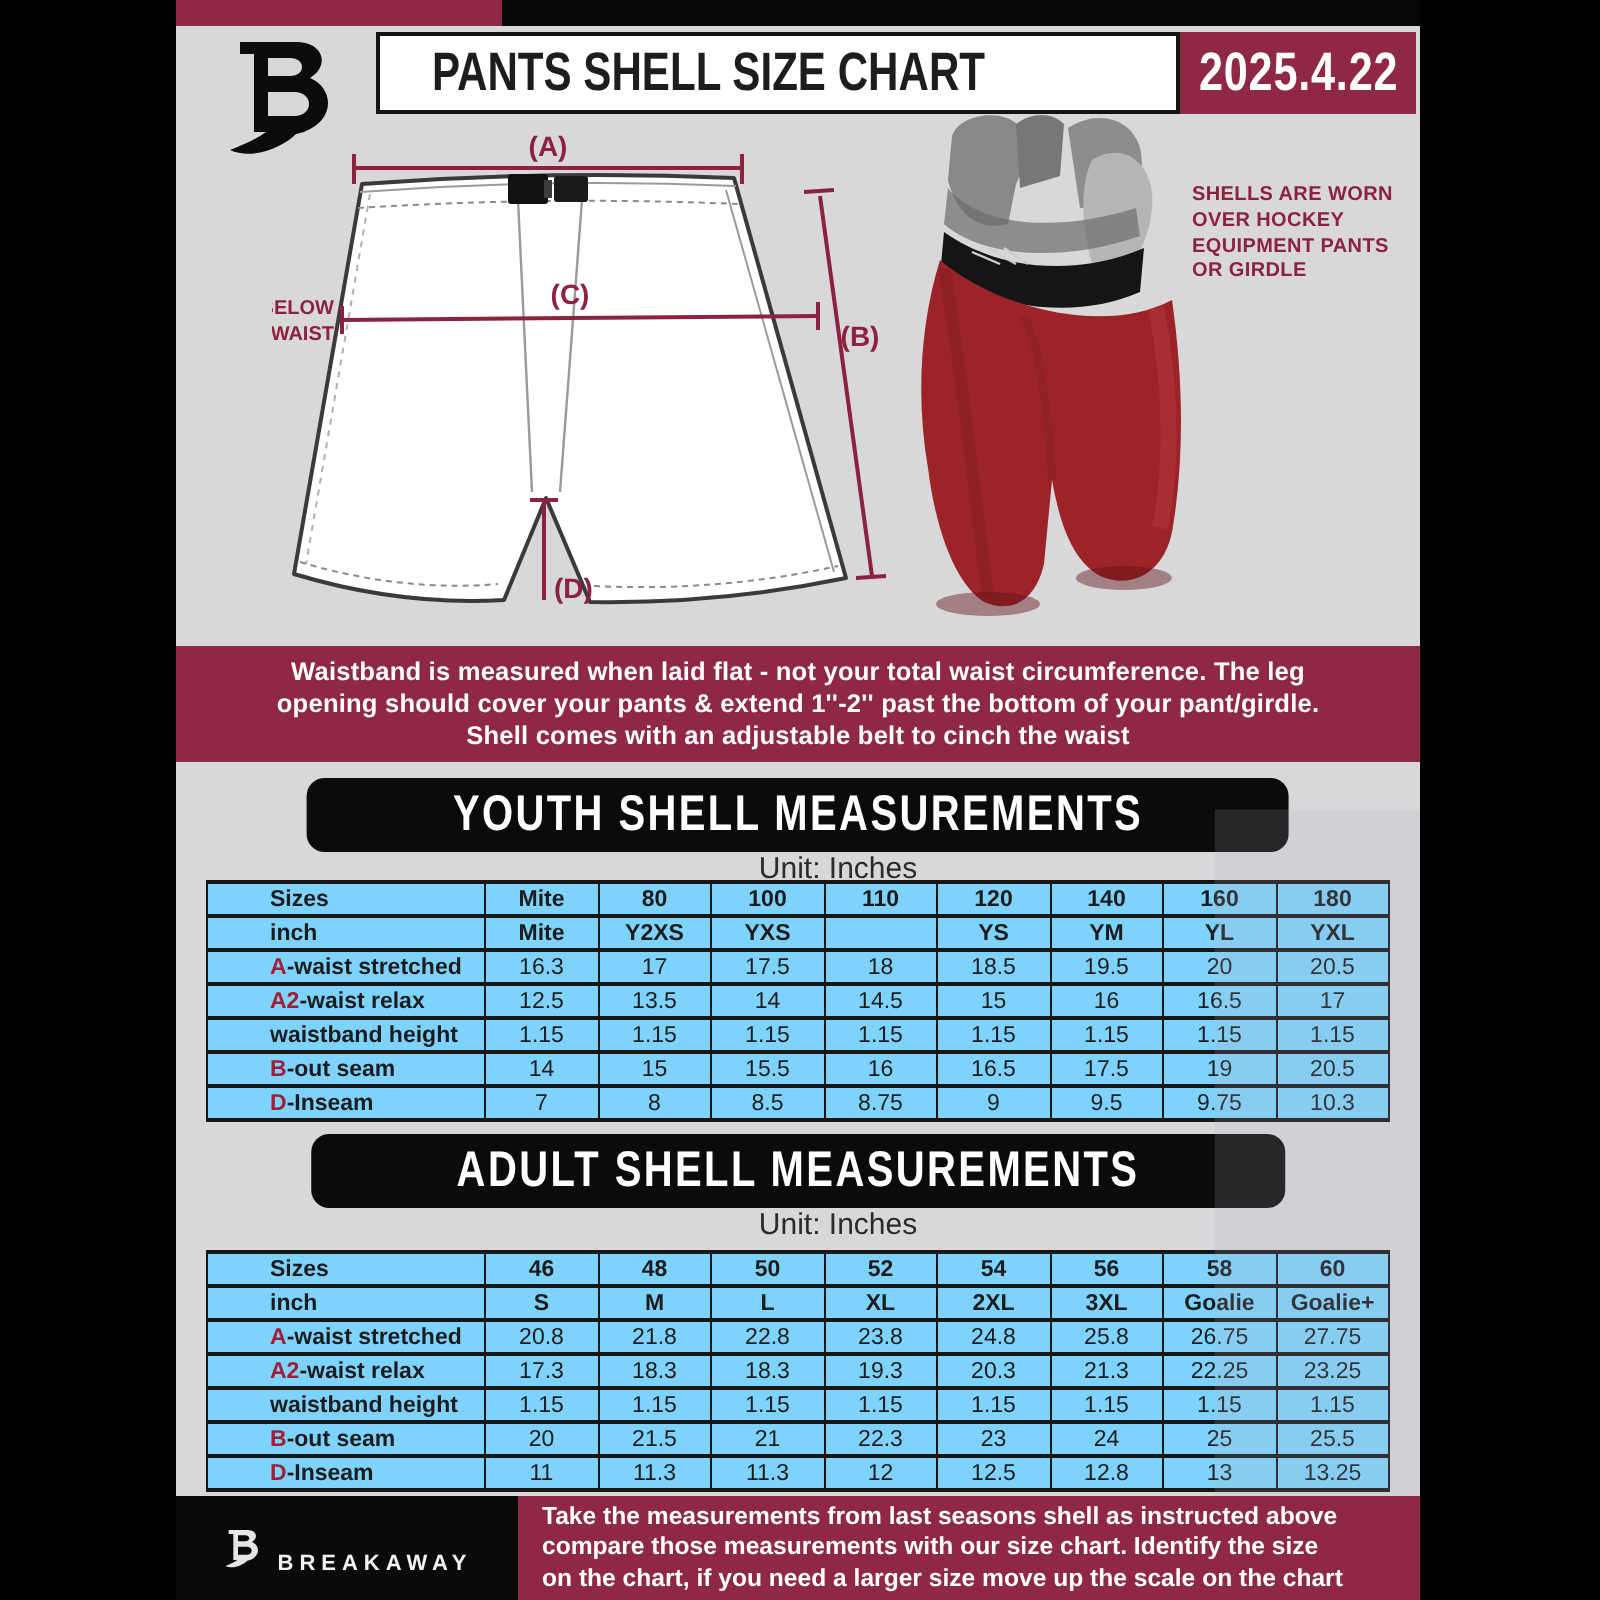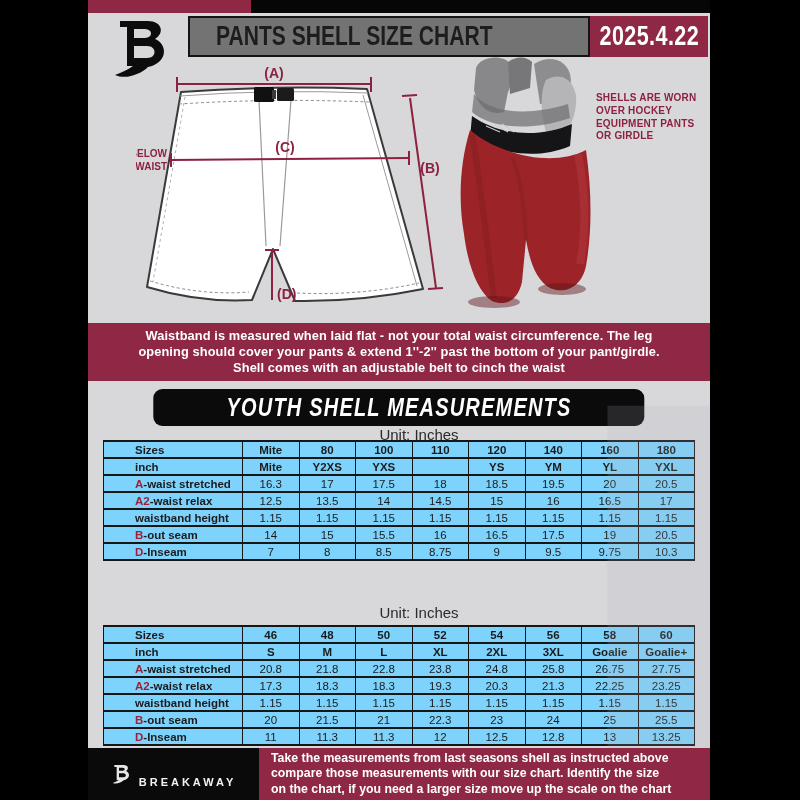--- a/index.html
+++ b/index.html
@@ -5,37 +5,37 @@
   html,body{margin:0;padding:0;background:#000;}
   .page{position:relative;width:800px;height:800px;background:#000;font-family:"Liberation Sans",sans-serif;overflow:hidden;}
   .content{position:absolute;left:88px;top:0;width:622px;height:800px;background:#d8d8da;overflow:hidden;}
 
   
   .topbar-maroon{position:absolute;top:0;left:0;width:163px;height:13px;background:#8e2845;}
   .topbar-dark{position:absolute;top:0;left:163px;right:0;height:13px;background:#060606;}
 
   
   .logo{position:absolute;left:22px;top:16px;width:60px;height:64px;}
-  .title-box{position:absolute;left:100px;top:16px;width:402px;height:41px;background:#737373;border:2px solid #141414;box-sizing:border-box;display:flex;align-items:center;}
+  .title-box{position:absolute;left:100px;top:16px;width:402px;height:41px;background:#ffffff;border:2px solid #141414;box-sizing:border-box;display:flex;align-items:center;}
   .title-text{font-size:27px;font-weight:bold;color:#1d1d1f;transform:scaleX(.78);transform-origin:left center;margin-left:26px;white-space:nowrap;}
   .date-box{position:absolute;left:502px;top:16px;width:118px;height:41px;background:#8e2845;display:flex;align-items:center;justify-content:center;}
   .date-text{color:#fff;font-size:27px;font-weight:bold;transform:scaleX(.8);white-space:nowrap;letter-spacing:.5px;}
 
   
   .shorts-svg{position:absolute;left:48px;top:58px;}
   .pants-svg{position:absolute;left:372px;top:54px;}
   .photo-note{position:absolute;left:508px;top:92px;width:120px;}
   .photo-note .line{color:#8c2140;font-size:10px;font-weight:bold;line-height:12.8px;letter-spacing:.2px;}
 
   
   .info-banner{position:absolute;left:0;top:323px;width:622px;height:58px;background:#8e2845;display:flex;flex-direction:column;justify-content:center;align-items:center;}
   .info-banner .line{color:#fff;font-size:12.8px;font-weight:bold;line-height:16.3px;white-space:nowrap;letter-spacing:.1px;}
 
   
-  .sec-heading{position:absolute;left:50%;transform:translateX(-50%);background:#0b0b0b;border-radius:9px;height:37px;display:flex;align-items:center;justify-content:center;padding:0 30px;z-index:2;font-style:italic;}
+  .sec-heading{position:absolute;left:50%;transform:translateX(-50%);background:#0b0b0b;border-radius:9px;height:37px;display:flex;align-items:center;justify-content:center;padding:0 30px;z-index:2;}
   .sec-heading .txt{color:#fff;font-size:25px;font-weight:bold;letter-spacing:1.5px;transform:scaleX(.8);white-space:nowrap;}
   .sec-heading.youth{top:389px;}
   .sec-heading.adult{top:567px;}
   .unit{position:absolute;left:0;width:100%;text-align:center;font-size:15px;color:#2b2b2d;z-index:2;padding-left:20px;}
   .unit.youth{top:426px;}
   .unit.adult{top:604px;}
 
   
   .table{position:absolute;left:15px;width:592px;background:#7dd3fc;border-left:1.4px solid #161616;border-right:1.4px solid #161616;box-sizing:border-box;z-index:2;}
   .table.youth{top:440px;}
@@ -235,20 +235,23 @@
           <div class="td">8</div>
           <div class="td">8.5</div>
           <div class="td">8.75</div>
           <div class="td">9</div>
           <div class="td">9.5</div>
           <div class="td">9.75</div>
           <div class="td">10.3</div>
         </div>
       </div>
 
+    <div class="sec-heading adult">
+      <span class="txt">ADULT SHELL MEASUREMENTS</span>
+    </div>
     <div class="unit adult">Unit: Inches</div>
     <div class="table adult">
         <div class="tr hdr">
           <div class="td label">Sizes</div>
           <div class="td">46</div>
           <div class="td">48</div>
           <div class="td">50</div>
           <div class="td">52</div>
           <div class="td">54</div>
           <div class="td">56</div>

